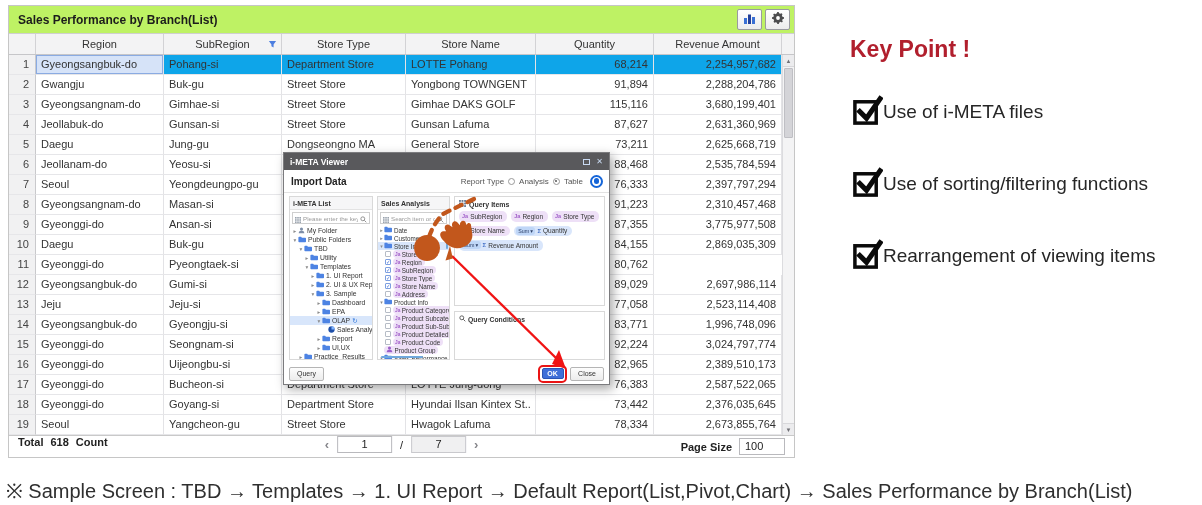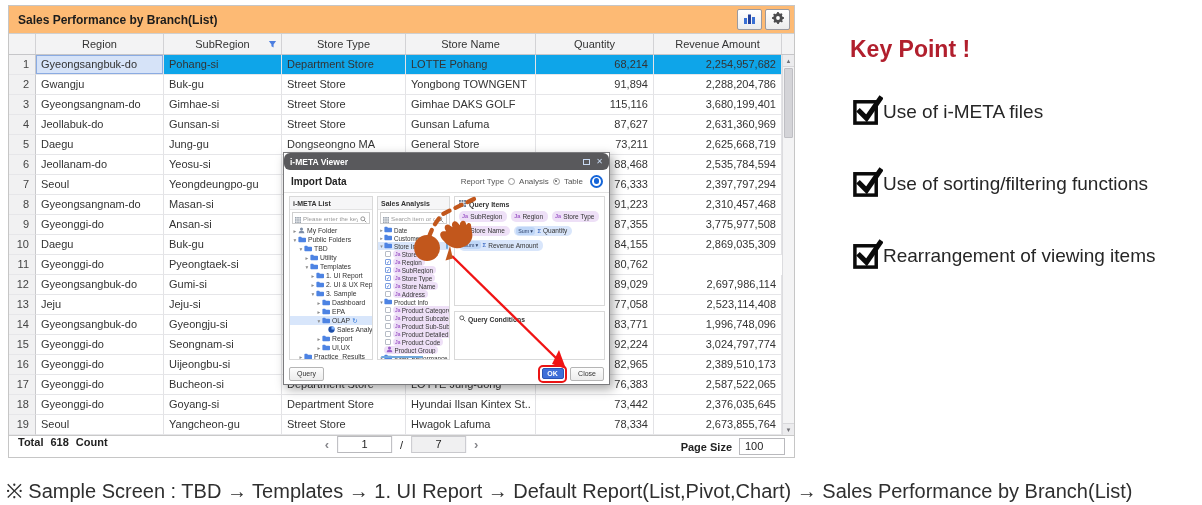--- a/index.html
+++ b/index.html
@@ -2,21 +2,21 @@
 <html><head>
 <meta charset="utf-8">
 <style>
   * { margin:0; padding:0; box-sizing:border-box; }
   html,body { background:#fff; }
   body { font-family:"Liberation Sans", sans-serif; }
   .page { position:relative; width:1202px; height:505px; background:#fff; overflow:hidden; }
 
   
   .report { position:absolute; left:8px; top:5px; width:787px; height:453px; border:1px solid #c6c6c6; background:#fff; }
-  .rp-title { height:28px; background:#fdba74; border-bottom:1px solid #cfcfcf; display:flex; align-items:center; padding:0 4px 0 9px; }
+  .rp-title { height:28px; background:#bef264; border-bottom:1px solid #cfcfcf; display:flex; align-items:center; padding:0 4px 0 9px; }
   .rp-title .t { font-size:12px; font-weight:700; color:#1c1c1c; }
   .rp-tools { margin-left:auto; display:flex; gap:3px; }
   .tbtn { width:25px; height:21px; border:1px solid #9a9aa0; border-radius:2px; background:linear-gradient(#ffffff,#ececec); display:flex; align-items:center; justify-content:center; }
 
   .grid { position:relative; width:785px; height:401px; font-size:11px; color:#333; }
   .ghead { display:grid; grid-template-columns:27px 128px 118px 124px 130px 118px 128px; height:21px; background:#f3f3f4; border-bottom:1px solid #c6c6c9; }
   .ghead .hc { border-right:1px solid #d2d2d5; display:flex; align-items:center; justify-content:center; position:relative; white-space:nowrap; overflow:hidden; }
   .ghead .hc .funnel { position:absolute; right:4px; top:5px; }
   .gbody { position:relative; }
   .grow { display:grid; grid-template-columns:27px 128px 118px 124px 130px 118px 128px; height:20px; background:#fff; }
@@ -37,21 +37,21 @@
   .gfoot .tot { display:flex; gap:7px; font-weight:700; }
   .pager { position:absolute; left:50%; transform:translateX(-50%); display:flex; align-items:center; gap:8px; }
   .pager .chev { font-size:13px; color:#85858a; font-weight:700; line-height:16px; }
   .pbox { width:55px; height:17px; border:1px solid #b9b9bd; background:#fff; text-align:center; line-height:15px; }
   .pbox.ro { background:#f0f0f1; border-color:#c9c9cd; }
   .psize { margin-left:auto; display:flex; align-items:center; gap:7px; font-weight:700; }
   .psbox { width:46px; height:17px; border:1px solid #b9b9bd; background:#fff; line-height:15px; padding-left:5px; font-weight:400; }
 
   
   .modal { position:absolute; left:283px; top:152px; width:327px; height:233px; background:#fff; border:1px solid #7b7b7e; box-shadow:3px 4px 10px rgba(0,0,0,.35); z-index:10; }
-  .mtitle { height:17px; background:#59595c; display:flex; align-items:center; padding:0 6px;border-radius:6px; }
+  .mtitle { height:17px; background:#59595c; display:flex; align-items:center; padding:0 6px; }
   .mtitle .t { color:#fff; font-size:8.5px; font-weight:700; }
   .mx { margin-left:auto; display:flex; gap:6px; align-items:center; }
   .maxbox { width:7px; height:6px; border:1px solid #c9daf2; }
   .xg { color:#c9daf2; font-size:8px; line-height:8px; }
   .mhead { height:23px; border-bottom:1px solid #e2e2e2; display:flex; align-items:center; padding:0 6px 0 7px; }
   .mhead .t { font-size:10px; font-weight:700; color:#222; }
   .rt { margin-left:auto; display:flex; align-items:center; gap:4px; font-size:8px; color:#555; }
   .radio { width:7px; height:7px; border:1px solid #999; border-radius:50%; background:#fff; position:relative; flex:none; }
   .radio.on::after { content:""; position:absolute; inset:1.5px; background:#555; border-radius:50%; }
   .target { width:13px; height:13px; border:2.5px solid #1565d8; border-radius:50%; position:relative; margin-left:3px; flex:none; }

